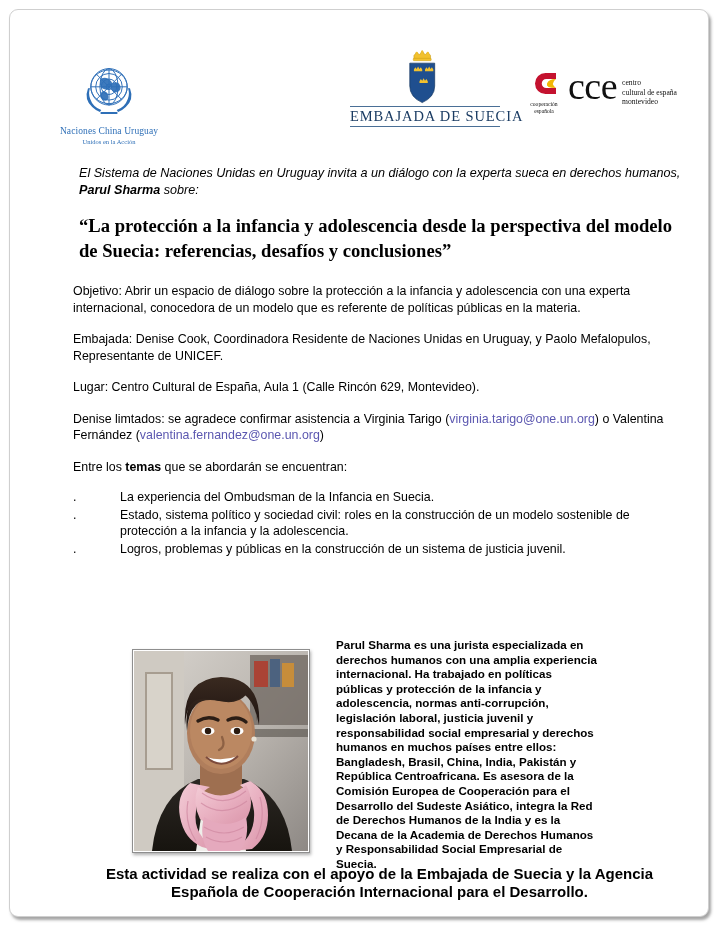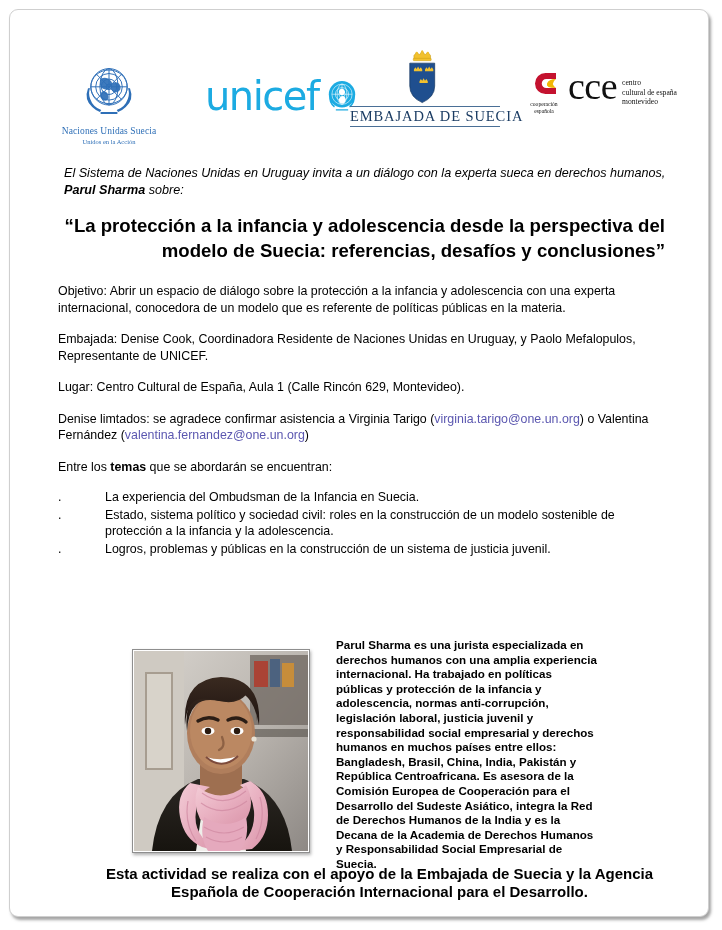--- a/index.html
+++ b/index.html
@@ -120,39 +120,39 @@
     color: #111;
     line-height: 9.5px;
     margin-left: 5px;
     margin-top: 6px;
     white-space: nowrap;
   }
 
   
   .content {
     position: absolute;
-    left: 48px;
+    left: 63px;
     top: 155px;
     width: 613px;
     color: #000000;
   }
   .intro {
     font-style: italic;
     font-size: 12.6px;
     line-height: 17px;
     margin: 0 0 14px 6px;
   }
   .intro b { font-weight: bold; font-style: italic; }
 
   .title {
-    font-family: Liberation Sans, sans-serif;
+    font-family: Liberation Serif, serif;
     font-weight: bold;
     font-size: 18.6px;
     line-height: 25px;
-    text-align: right;
+    text-align: left;
     margin: 0 0 20px 0;
     padding: 0 6px;
   }
 
   .para {
     font-size: 12.4px;
     line-height: 16.5px;
     margin: 0 0 15px 0;
   }
   .para b { font-weight: normal; text-align: center; }
@@ -241,41 +241,24 @@
           <ellipse cx="50" cy="44" rx="13" ry="26"></ellipse>
           <ellipse cx="50" cy="44" rx="24" ry="26" transform="rotate(90 50 44)"></ellipse>
         </g>
         <path d="M38 33 q7 -4 13 1 q5 4 3 9 q-3 6 -9 5 q-6 -1 -8 -7 z
                  M56 38 q7 -2 10 4 q2 6 -3 9 q-6 3 -9 -2 q-3 -6 2 -11 z
                  M42 50 q6 1 7 7 q1 6 -4 7 q-6 0 -7 -6 q-1 -6 4 -8 z" fill="#2e6fb7" opacity="0.92"></path>
         <path d="M20 46 q-6 16 6 27 q5 5 11 7 l2 -3 q-12 -4 -16 -16 q-3 -9 0 -15 z" fill="#2e6fb7"></path>
         <path d="M80 46 q6 16 -6 27 q-5 5 -11 7 l-2 -3 q12 -4 16 -16 q3 -9 0 -15 z" fill="#2e6fb7"></path>
         <path d="M38 80 h24 v3 h-24 z" fill="#2e6fb7"></path>
       </svg>
-      <div class="un-cap1">Naciones Unidas Suecia</div>
+      <div class="un-cap1">Naciones China Uruguay</div>
       <div class="un-cap2">Unidos en la Acción</div>
     </div>
 
-    <div class="logo logo-unicef">
-      <span class="unicef-word">unicef</span><svg class="unicef-mark" viewBox="0 0 100 100">
-          <circle cx="50" cy="46" r="30" fill="#1CABE2"></circle>
-          <g fill="none" stroke="#ffffff" stroke-width="1.3">
-            <circle cx="50" cy="46" r="23"></circle>
-            <circle cx="50" cy="46" r="15"></circle>
-            <circle cx="50" cy="46" r="7"></circle>
-            <line x1="27" y1="46" x2="73" y2="46"></line>
-            <line x1="50" y1="23" x2="50" y2="69"></line>
-            <ellipse cx="50" cy="46" rx="11" ry="23"></ellipse>
-          </g>
-          <path d="M44 36 q6 -5 11 0 q4 5 0 10 q-5 4 -10 0 q-4 -5 -1 -10z M52 50 q7 2 6 10 q-1 7 -8 7 q-7 -1 -7 -8 q0 -7 9 -9z" fill="#ffffff"></path>
-          <path d="M22 48 q-4 18 10 28 l2 -3 q-12 -9 -9 -25z" fill="#1CABE2"></path>
-          <path d="M78 48 q4 18 -10 28 l-2 -3 q12 -9 9 -25z" fill="#1CABE2"></path>
-          <path d="M36 80 h28 v3 h-28z" fill="#1CABE2"></path>
-        </svg>
-    </div>
 
     <div class="logo logo-sweden">
       <svg class="sw-shield" viewBox="0 0 60 78">
         <path d="M14 8 l4 -5 l4 4 l4 -6 l4 6 l4 -4 l4 5 v5 h-24 z" fill="#f2c12e" stroke="#c79a12" stroke-width="0.8"></path>
         <circle cx="18" cy="4" r="1.6" fill="#f2c12e"></circle>
         <circle cx="26" cy="2.5" r="1.6" fill="#f2c12e"></circle>
         <circle cx="34" cy="4" r="1.6" fill="#f2c12e"></circle>
         <rect x="13" y="12" width="26" height="3.4" rx="1" fill="#f2c12e" stroke="#c79a12" stroke-width="0.6"></rect>
         <path d="M8 19 h36 v33 q0 16 -18 24 q-18 -8 -18 -24 z" fill="#1f4f8f" stroke="#14375f" stroke-width="1"></path>
         <g fill="#f2c12e">

